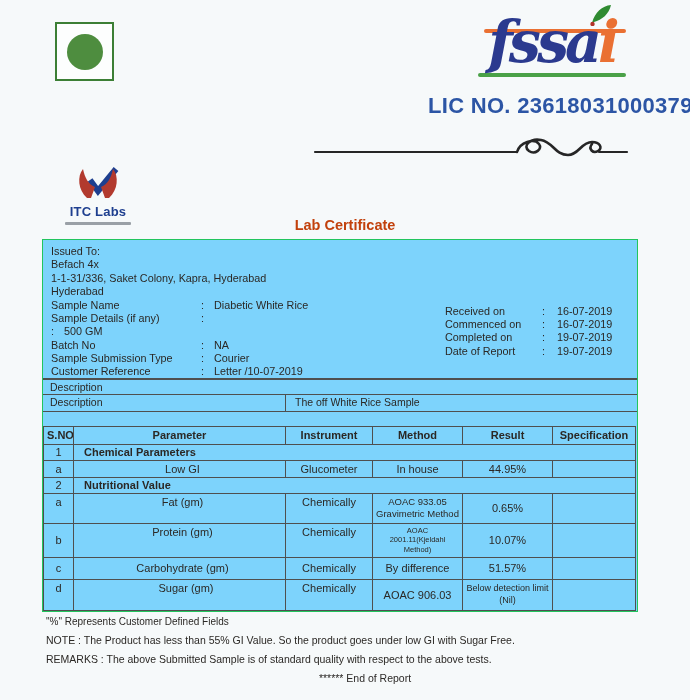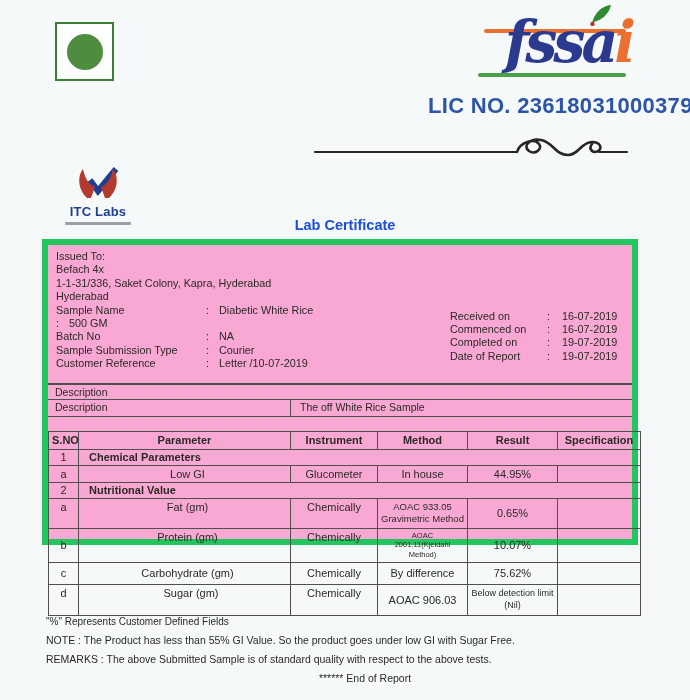--- a/index.html
+++ b/index.html
@@ -28,47 +28,47 @@
     background: #ea7032; border-radius: 2px; z-index: 1;
   }
   .fssai-bar-green {
     position: absolute; left: 6px; top: 67px; width: 148px; height: 3.5px;
     background: #4aa147; border-radius: 2px; z-index: 1;
   }
   .fssai-word {
     position: absolute; left: 0; right: 0; top: -6px; z-index: 2;
     font-family: "DejaVu Serif", serif; font-style: italic; font-weight: bold;
     font-size: 57px; line-height: 84px; letter-spacing: -4px; color: #2b3a8f;
-    text-align: right;
+    text-align: center;
   }
   .fssai-i { color: #ea7032; }
   .fssai-leaf { position: absolute; right: 20px; top: -2px; z-index: 3; }
   .fssai-lic {
     margin-top: 5px; font-weight: bold; font-size: 22px; letter-spacing: 0.3px;
     color: #2c55a5; white-space: nowrap;
   }
 
   
   .divider { position: absolute; left: 312px; top: 136px; width: 318px; height: 30px; }
 
   
   .itc { position: absolute; left: 54px; top: 166px; width: 88px; text-align: center; }
   .itc-name { font-weight: bold; font-size: 13px; color: #1e3f8f; letter-spacing: 0.2px; margin-top: 1px; }
   .itc-tagline { width: 66px; height: 2.5px; background: #9aa0a6; margin: 3px auto 0; border-radius: 1px; }
 
   
   .title {
     position: absolute; left: 0; width: 690px; top: 217px; text-align: center;
-    font-weight: bold; font-size: 14.5px; color: #1d4ed8;
+    font-weight: bold; font-size: 14.5px; color: #c2410c;
   }
 
   
   .cert-box {
-    position: absolute; left: 42px; top: 239px; width: 596px; height: 306px;
-    border: 6px solid #22c55e; background: #f9a8d4; font-size: 10.8px; color: #2b2825;
+    position: absolute; left: 42px; top: 239px; width: 596px; height: 373px;
+    border: 1px solid #22c55e; background: #7dd3fc; font-size: 10.8px; color: #2b2825;
   }
   .info { position: relative; height: 138px; }
   .issued { position: absolute; left: 8px; top: 5px; line-height: 13.4px; }
   .fields-left { position: absolute; left: 8px; top: 59px; }
   .fields-right { position: absolute; left: 402px; top: 65px; }
   .frow { display: flex; line-height: 13.2px; }
   .flabel { width: 150px; }
   .rlabel { width: 97px; }
   .fcolon { width: 13px; text-align: left; }
   .fcolon::before { content: ":"; }
@@ -158,20 +158,25 @@
         <div>Befach 4x</div>
         <div>1-1-31/336, Saket Colony, Kapra, Hyderabad</div>
         <div>Hyderabad</div>
       </div>
 
       <div class="fields-left">
         <div class="frow">
             <span class="flabel">Sample Name</span>
             <span class="fcolon"></span>
             <span class="fvalue">Diabetic White Rice</span>
+          </div>
+        <div class="frow">
+            <span class="flabel">Sample Details (if any)</span>
+            <span class="fcolon"></span>
+            <span class="fvalue"></span>
           </div>
         <div class="frow">
             <span class="fcolon"></span>
             <span class="fvalue">500 GM</span>
           </div>
         <div class="frow">
             <span class="flabel">Batch No</span>
             <span class="fcolon"></span>
             <span class="fvalue">NA</span>
           </div>
@@ -270,21 +275,21 @@
           <td class="c-method pre method-sm">AOAC
 2001.11(Kjeldahl Method)</td>
           <td class="c-result">10.07%</td>
           <td class="c-spec"></td>
         </tr>
         <tr style="height:22px">
           <td class="c-sno">c</td>
           <td class="c-param">Carbohydrate (gm)</td>
           <td class="c-instr">Chemically</td>
           <td class="c-method">By difference</td>
-          <td class="c-result">75.62%</td>
+          <td class="c-result">51.57%</td>
           <td class="c-spec"></td>
         </tr>
         <tr style="height:31px">
           <td class="c-sno v-top">d</td>
           <td class="c-param v-top" style="padding-left:16px !important">Sugar (gm)</td>
           <td class="c-instr v-top">Chemically</td>
           <td class="c-method">AOAC 906.03</td>
           <td class="c-result pre result-sm">Below detection limit
 (Nil)</td>
           <td class="c-spec"></td>

